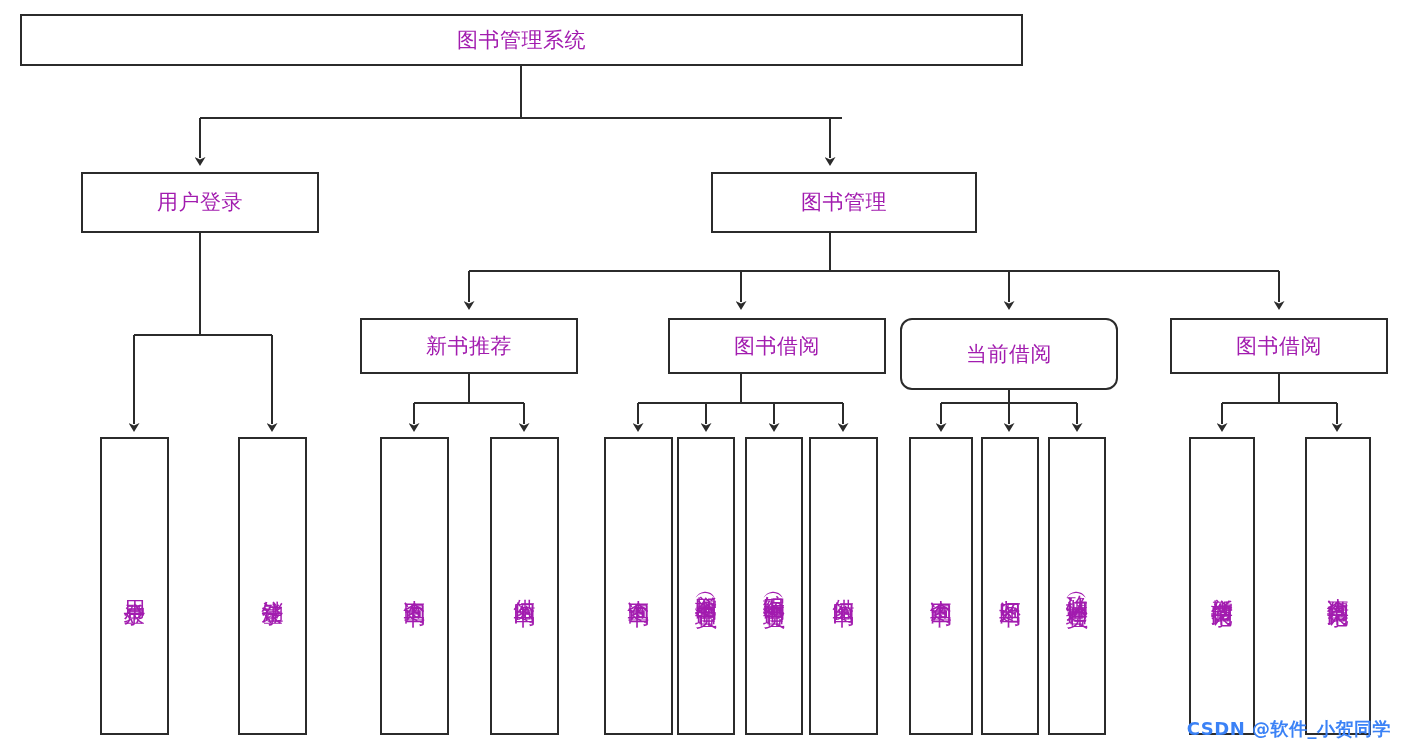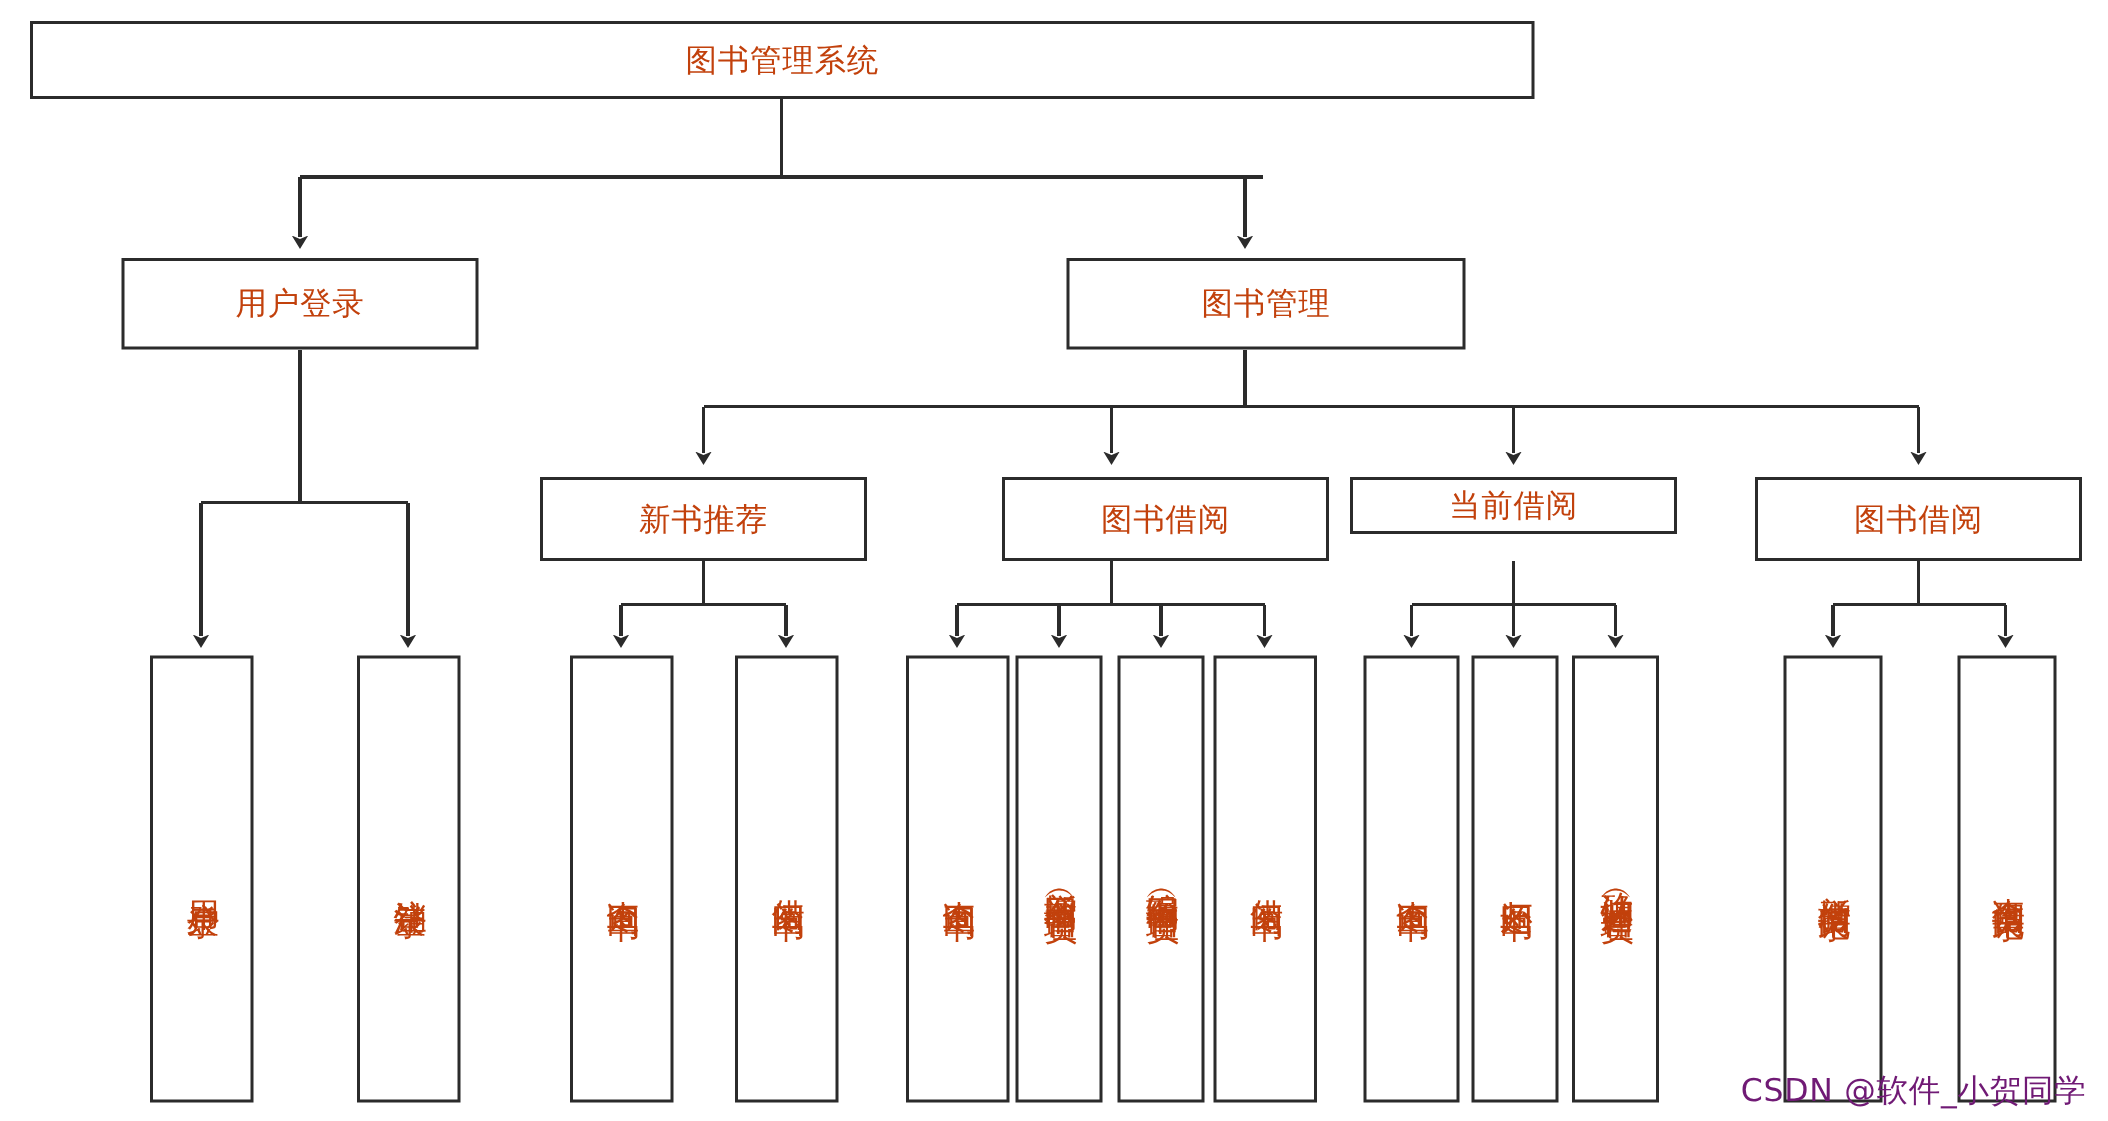--- a/index.html
+++ b/index.html
@@ -31,46 +31,47 @@
     box-sizing: border-box;
     background: #ffffff;
     border: 2px solid #2b2b2b;
     display: flex;
     align-items: center;
     justify-content: center;
     overflow: hidden;
   }
   .node-label {
     font-size: 21px;
-    color: #c2410c;
+    color: #a21caf;
     line-height: 1.18;
     letter-spacing: 0.5px;
     white-space: nowrap;
   }
   .node-box.vertical {
     align-items: center;
     justify-content: center;
   }
   .node-box.vertical .node-label {
     writing-mode: vertical-rl;
     text-orientation: upright;
     font-size: 22px;
     letter-spacing: 2px;
     line-height: 1;
     white-space: nowrap;
   }
   .watermark {
     position: absolute;
     right: 14px;
     bottom: 6px;
-    font-size: 21px;
-    color: #701a75;
+    font-size: 18px;
+    color: #3b82f6;
     letter-spacing: 0.5px;
     white-space: nowrap;
     pointer-events: none;
+    font-weight: bold;
   }
 </style>
 </head>
 <body>
 
 <div id="diagram-root">
 
   <svg id="tree-svg" viewBox="0 0 1405 747">
     <defs>
       <marker id="arrow" markerWidth="9" markerHeight="11" refX="1" refY="5.5" orient="auto" markerUnits="userSpaceOnUse">
@@ -131,21 +132,21 @@
   <div class="node-box" style="left:711px; top:172px; width:266px; height:61px;">
     <span class="node-label">图书管理</span>
   </div>
 
   <div class="node-box" style="left:360px; top:318px; width:218px; height:56px;">
     <span class="node-label">新书推荐</span>
   </div>
   <div class="node-box" style="left:632px; top:318px; width:218px; height:56px;margin-left:36px;">
     <span class="node-label">图书借阅</span>
   </div>
-  <div class="node-box" style="left:900px; top:318px; width:218px; height:38px;">
+  <div class="node-box" style="left:900px; top:318px; width:218px; height:72px;border-radius:12px;">
     <span class="node-label">当前借阅</span>
   </div>
   <div class="node-box" style="left:1170px; top:318px; width:218px; height:56px;">
     <span class="node-label">图书借阅</span>
   </div>
 
   <div class="node-box vertical" style="left:100px; top:437px; width:69px; height:298px;">
     <span class="node-label">用户登录</span>
   </div>
   <div class="node-box vertical" style="left:238px; top:437px; width:69px; height:298px;">

